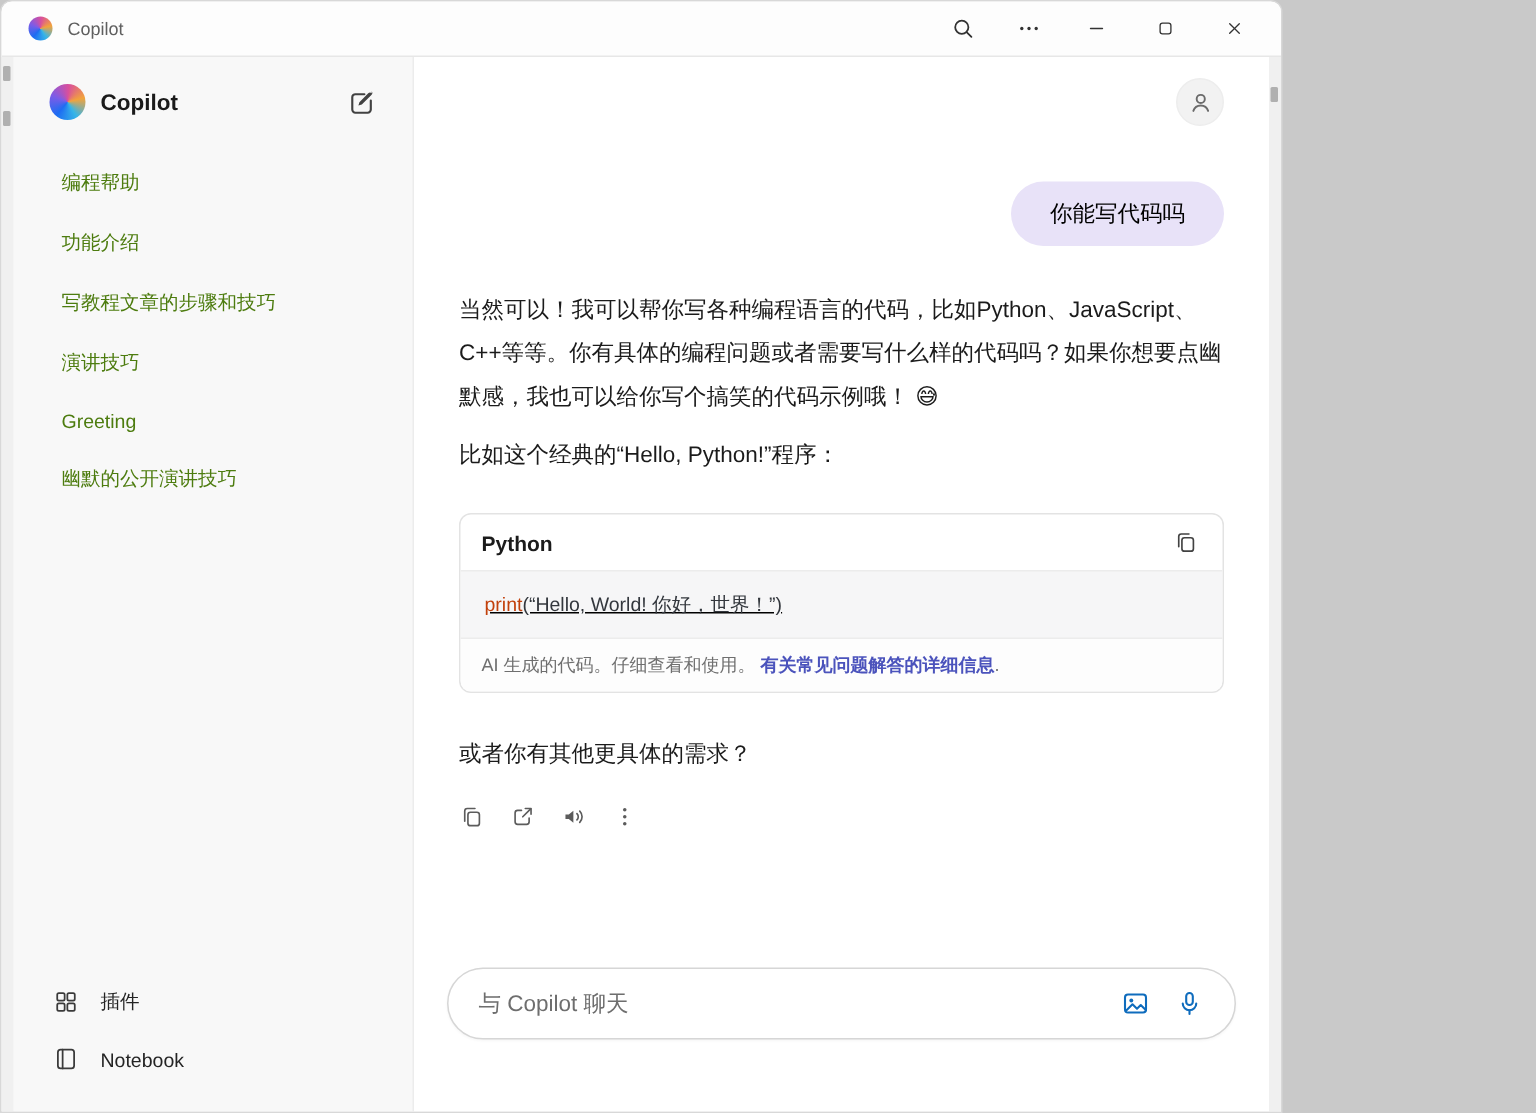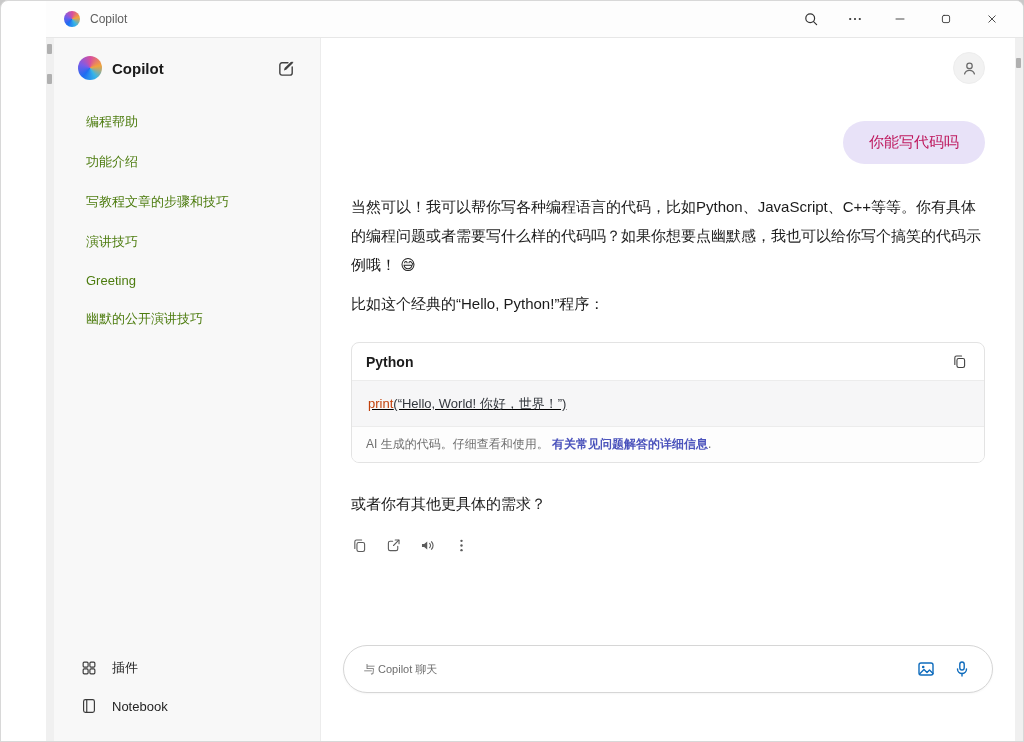--- a/index.html
+++ b/index.html
@@ -1,19 +1,19 @@
 <!DOCTYPE html>
 <html><head>
 <meta charset="utf-8">
 <style>
   * { margin:0; padding:0; box-sizing:border-box; font-family:"Liberation Sans","DejaVu Sans",sans-serif; }
   html,body { width:1024px; height:742px; background:#c9c9c9; overflow:hidden; }
 
-  .window { width:1024px; height:742px; background:#fff; border:1px solid #d8d8d8;
-            border-radius:8px 8px 0 0; overflow:hidden; display:flex; flex-direction:column;padding-left:45px; }
+  .window { width:855px; height:742px; background:#fff; border:1px solid #d8d8d8;
+            border-radius:8px 8px 0 0; overflow:hidden; display:flex; flex-direction:column; }
 
   
   .titlebar { flex:0 0 37px; background:#fdfdfd; border-bottom:1px solid #e7e7e7;
               display:flex; justify-content:space-between; align-items:stretch; padding-left:18px; }
   .tb-left { display:flex; align-items:center; gap:10px; }
   .logo { display:inline-block; border-radius:50%;
           background:conic-gradient(from 220deg,#1d6cf2,#7b5ce8,#d94f9c,#f2a33c,#35b5e8,#1d6cf2); }
   .logo-sm { width:16px; height:16px; }
   .logo-md { width:24px; height:24px; }
   .tb-title { font-size:12px; color:#5f5f5f; }
@@ -46,21 +46,21 @@
   .sb-foot-item svg { width:18px; height:18px; color:#3b3b3b; }
 
   
   .main { flex:1; min-width:0; background:#fff; display:flex; flex-direction:column;
           padding:14px 30px 0 30px; }
   .avatar-row { display:flex; justify-content:flex-end; }
   .avatar { width:32px; height:32px; border-radius:50%; background:#f2f2f2; border:1px solid #ededed;
             color:#6b6b6b; display:flex; align-items:center; justify-content:center; cursor:pointer; }
   .avatar svg { width:17px; height:17px; }
   .user-row { display:flex; justify-content:flex-end; margin-top:37px; }
-  .bubble { background:#e8e2f8; color:#be185d; font-size:15px; padding:12px 26px; border-radius:24px; }
+  .bubble { background:#e8e2f8; color:#000000; font-size:15px; padding:12px 26px; border-radius:24px; }
   .para { font-size:15px; line-height:29px; color:#1b1b1b; margin-top:28px; }
   .para.tight { margin-top:10px; }
   .para.q { margin-top:26px; }
 
   .code-card { margin-top:24px; border:1px solid #e3e3e3; border-radius:8px; overflow:hidden; background:#fff; }
   .code-head { display:flex; align-items:center; justify-content:space-between; padding:8px 14px; }
   .code-lang { font-size:14px; font-weight:700; color:#1b1b1b; }
   .code-body { background:#f6f6f7; border-top:1px solid #ececec; border-bottom:1px solid #ececec;
                padding:13px 16px;text-decoration:underline; }
   .code-body code { font-family:"DejaVu Sans Mono","Liberation Mono",monospace; font-size:13px; color:#33373d; }
@@ -70,21 +70,21 @@
 
   .actions { display:flex; gap:4px; margin-top:12px; margin-left:-7px; }
   .action-btn { width:30px; height:30px; border:none; background:none; color:#5c5c5c;
                 border-radius:4px; display:flex; align-items:center; justify-content:center; cursor:pointer; }
   .action-btn svg { width:17px; height:17px; }
 
   .spacer { flex:1; }
   .composer { flex:0 0 48px; margin:0 -8px 48px -8px; border:1px solid #d6d6d6; border-radius:24px;
               background:#fff; display:flex; align-items:center; padding:0 12px 0 20px;
               box-shadow:0 1px 2px rgba(0,0,0,.04); }
-  .composer input { flex:1; border:none; outline:none; background:transparent; font-size:11px; color:#1b1b1b; }
+  .composer input { flex:1; border:none; outline:none; background:transparent; font-size:15px; color:#1b1b1b; }
   .composer input::placeholder { color:#6e6e6e; }
   .c-btn { width:36px; height:36px; border:none; background:none; color:#0f6cbd; cursor:pointer;
            display:flex; align-items:center; justify-content:center; border-radius:6px; }
   .c-btn svg { width:20px; height:20px; }
 
   svg { stroke:currentColor; fill:none; stroke-width:1.5; stroke-linecap:round; stroke-linejoin:round; }
 </style>
 </head>
 <body>
 

